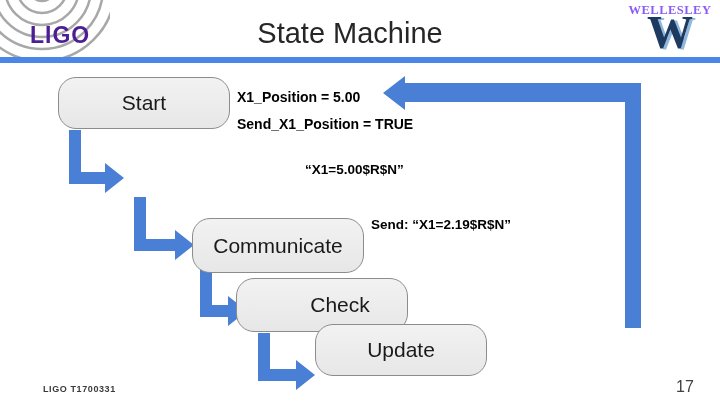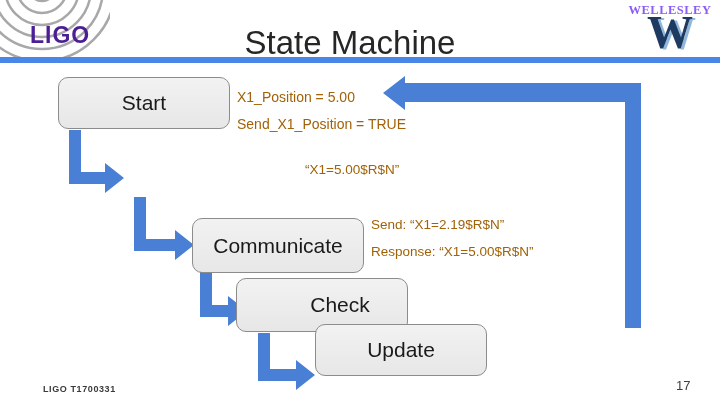--- a/index.html
+++ b/index.html
@@ -7,65 +7,65 @@
     position:relative;width:720px;height:405px;background:#ffffff;overflow:hidden;
     font-family:"Liberation Sans",sans-serif;
   }
   
   .ligo-logo{position:absolute;left:0;top:0;width:110px;height:57px;}
   .ligo-wordmark{
     position:absolute;left:30px;top:22px;font-size:23px;font-weight:800;
     letter-spacing:1px;color:#4c1d95;
   }
   .slide-title{
-    position:absolute;left:0;top:24px;width:700px;text-align:center;
-    font-size:33px;color:#262626;
+    position:absolute;left:0;top:17px;width:700px;text-align:center;
+    font-size:29px;color:#262626;
   }
   .header-line{position:absolute;left:0;top:57px;width:720px;height:6px;background:#4a86e8;}
   .wellesley{position:absolute;right:0;top:0;width:100px;height:57px;background:#fff;text-align:center;}
   .wellesley-wordmark{
     display:block;margin-top:3px;font-family:"Liberation Serif",serif;font-weight:bold;
     font-size:12.5px;letter-spacing:0.5px;color:#8b5cf6;
   }
   .wellesley-monogram{position:relative;display:block;height:42px;}
   .wellesley-monogram span{
     position:absolute;left:0;width:100%;top:-8px;text-align:center;
     font-family:"Liberation Serif",serif;font-weight:bold;font-size:46px;line-height:46px;
   }
   .w-light{color:#8fb8dc;transform:translate(3px,1px);}
   .w-dark{color:#1f3a60;}
   
   .arrows{position:absolute;left:0;top:0;width:720px;height:405px;}
   .arrows polygon{fill:#4a7fd6;}
   
   .state-box{
-    position:absolute;width:172px;height:52px;border:1.5px solid #8c8c8c;border-radius:10px;
+    position:absolute;width:172px;height:52px;border:1.5px solid #8c8c8c;border-radius:18px;
     background:linear-gradient(#f2f2f2,#e7e7e7);
     display:flex;align-items:center;justify-content:center;
     font-size:21px;color:#1a1a1a;box-sizing:border-box;
   }
   .box-start{left:58px;top:77px;}
   .box-interpret{left:122px;top:143px;height:53px;}
   .box-communicate{left:192px;top:210px;height:55px;margin-top:8px;}
   .box-check{left:236px;top:278px;height:54px;padding-left:36px;}
   .box-update{left:315px;top:324px;}
   
   .annotation{
-    position:absolute;font-size:14px;font-weight:normal;color:#a16207;line-height:27px;
+    position:absolute;font-size:14px;font-weight:bold;color:#000000;line-height:27px;
     white-space:nowrap;
   }
   .ann-start{left:237px;top:84px;}
   .ann-interpret{left:305px;top:156px;font-size:13.5px;}
   .ann-communicate{left:371px;top:211px;font-size:13.5px;}
   
   .footer-doc{
     position:absolute;left:8px;top:384px;font-size:9px;font-weight:600;
     letter-spacing:0.6px;color:#3a3a3a;margin-left:35px;
   }
-  .page-number{position:absolute;left:676px;top:378px;font-size:13px;color:#404040;}
+  .page-number{position:absolute;left:676px;top:378px;font-size:16px;color:#404040;}
 </style>
 </head>
 <body>
 
 <div class="slide">
 
   <svg class="ligo-logo" width="110" height="57" viewBox="0 0 110 57">
     <g fill="none" stroke="#a8a8a8" stroke-width="2.5">
       <circle cx="42" cy="-12" r="13"></circle>
       <circle cx="42" cy="-12" r="25"></circle>
@@ -104,19 +104,18 @@
 
   <div class="annotation ann-start">
     <div>X1_Position = 5.00</div>
     <div>Send_X1_Position = TRUE</div>
   </div>
   <div class="annotation ann-interpret">
     <div>“X1=5.00$R$N”</div>
   </div>
   <div class="annotation ann-communicate">
     <div>Send: “X1=2.19$R$N”</div>
-    <div>Response: “X1=5.00$R$N”</div>
   </div>
 
   <div class="footer-doc">LIGO T1700331</div>
   <div class="page-number">17</div>
 
 </div>
 
 </body></html>

